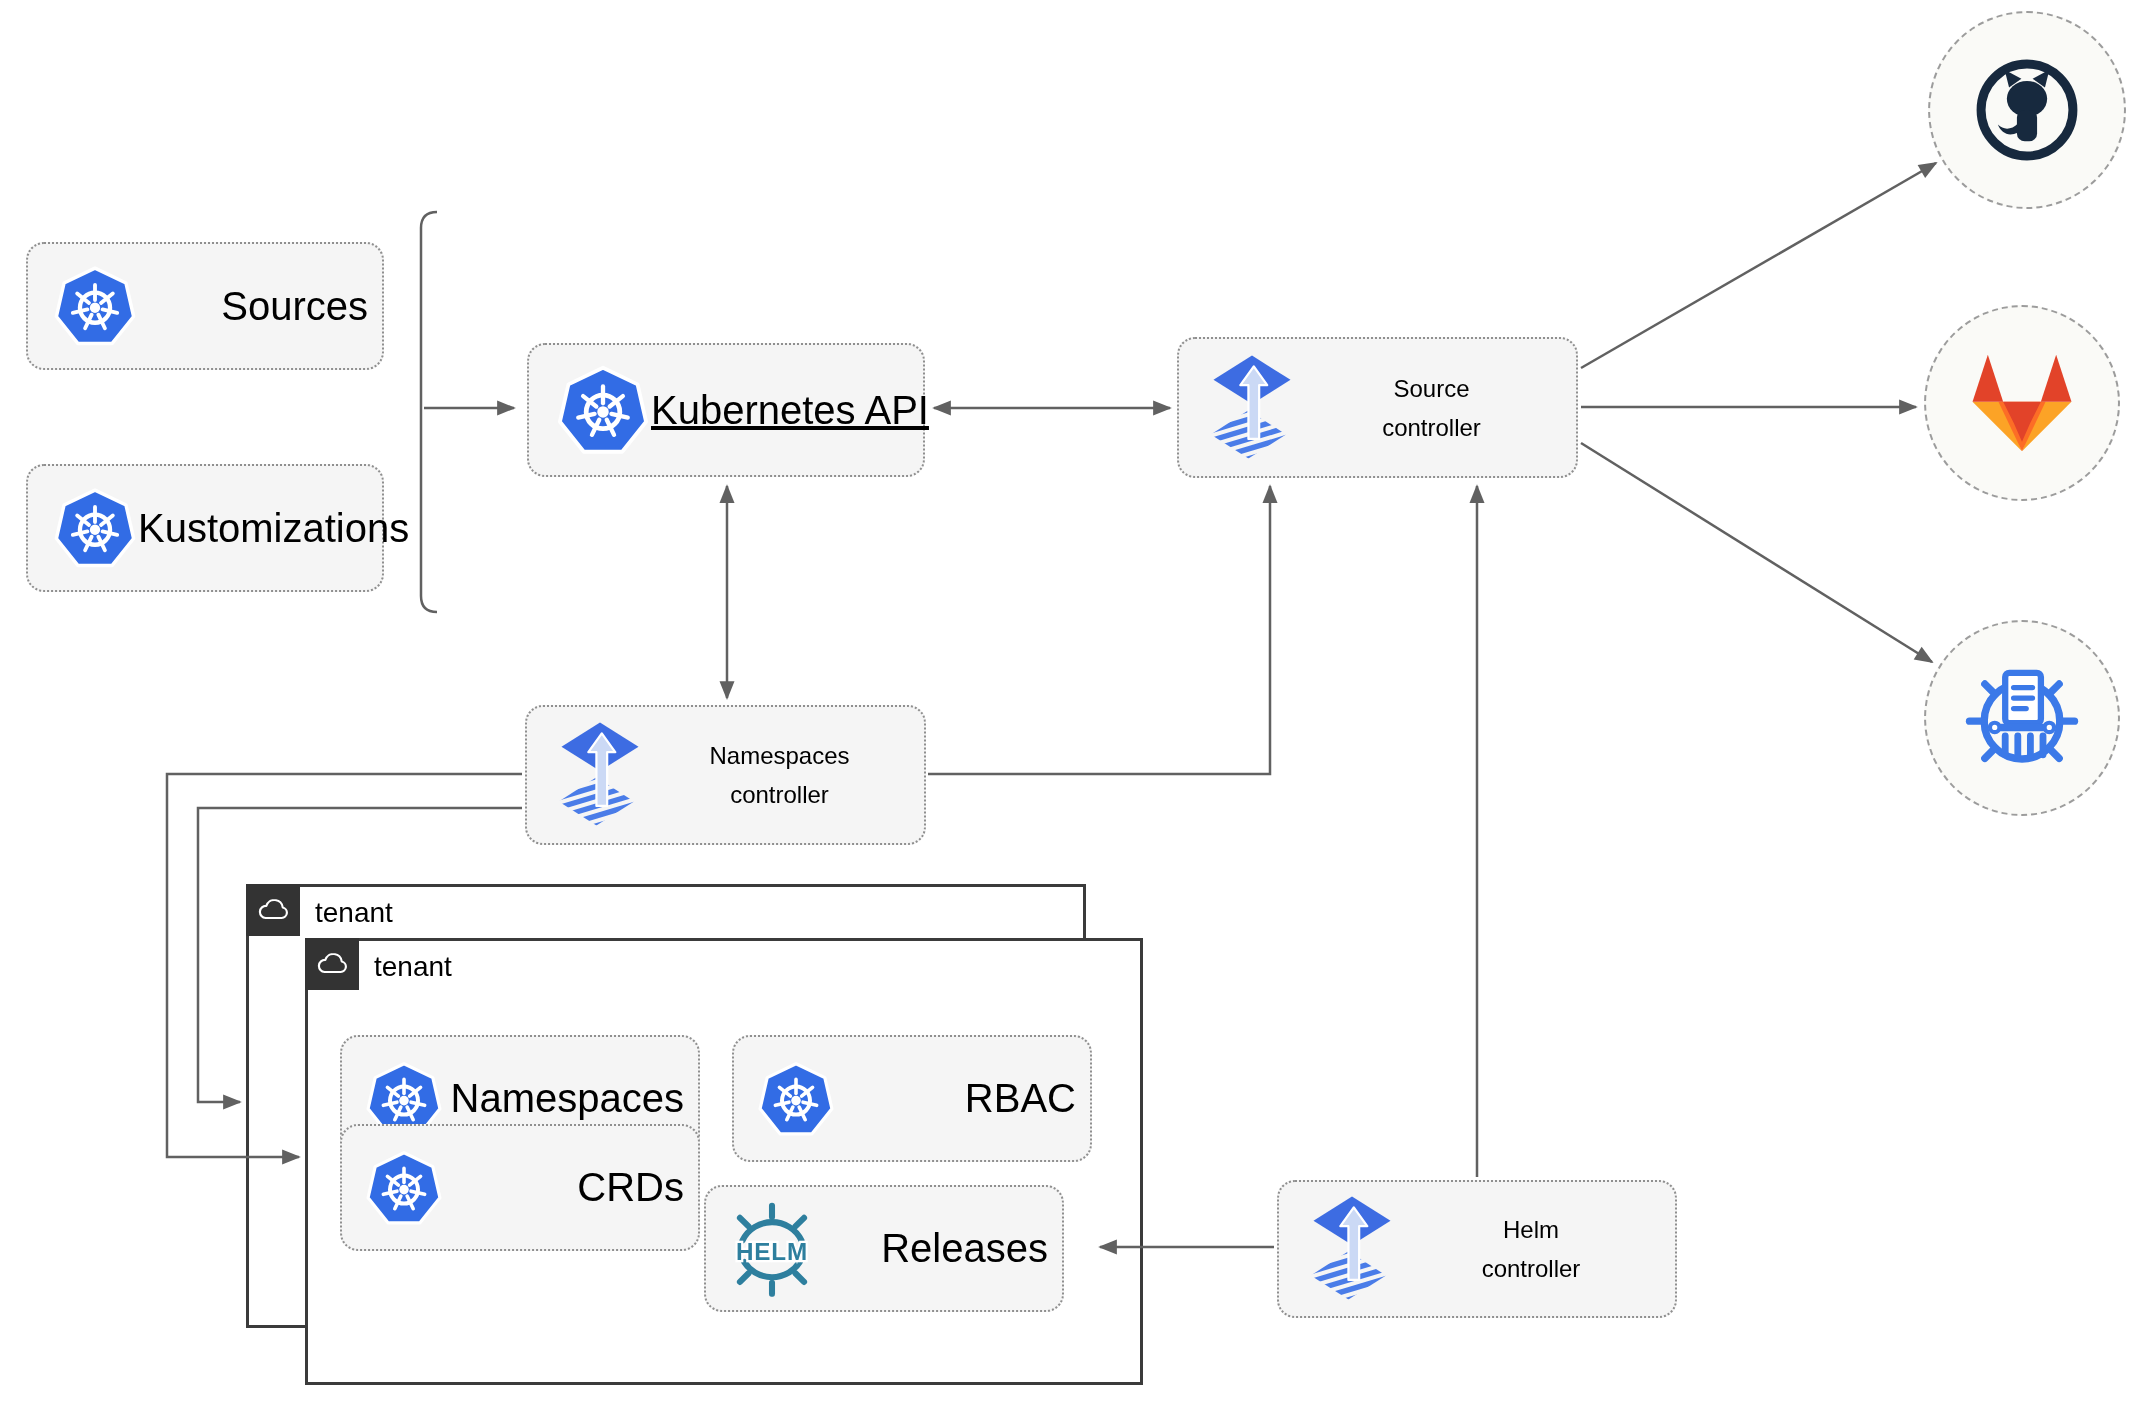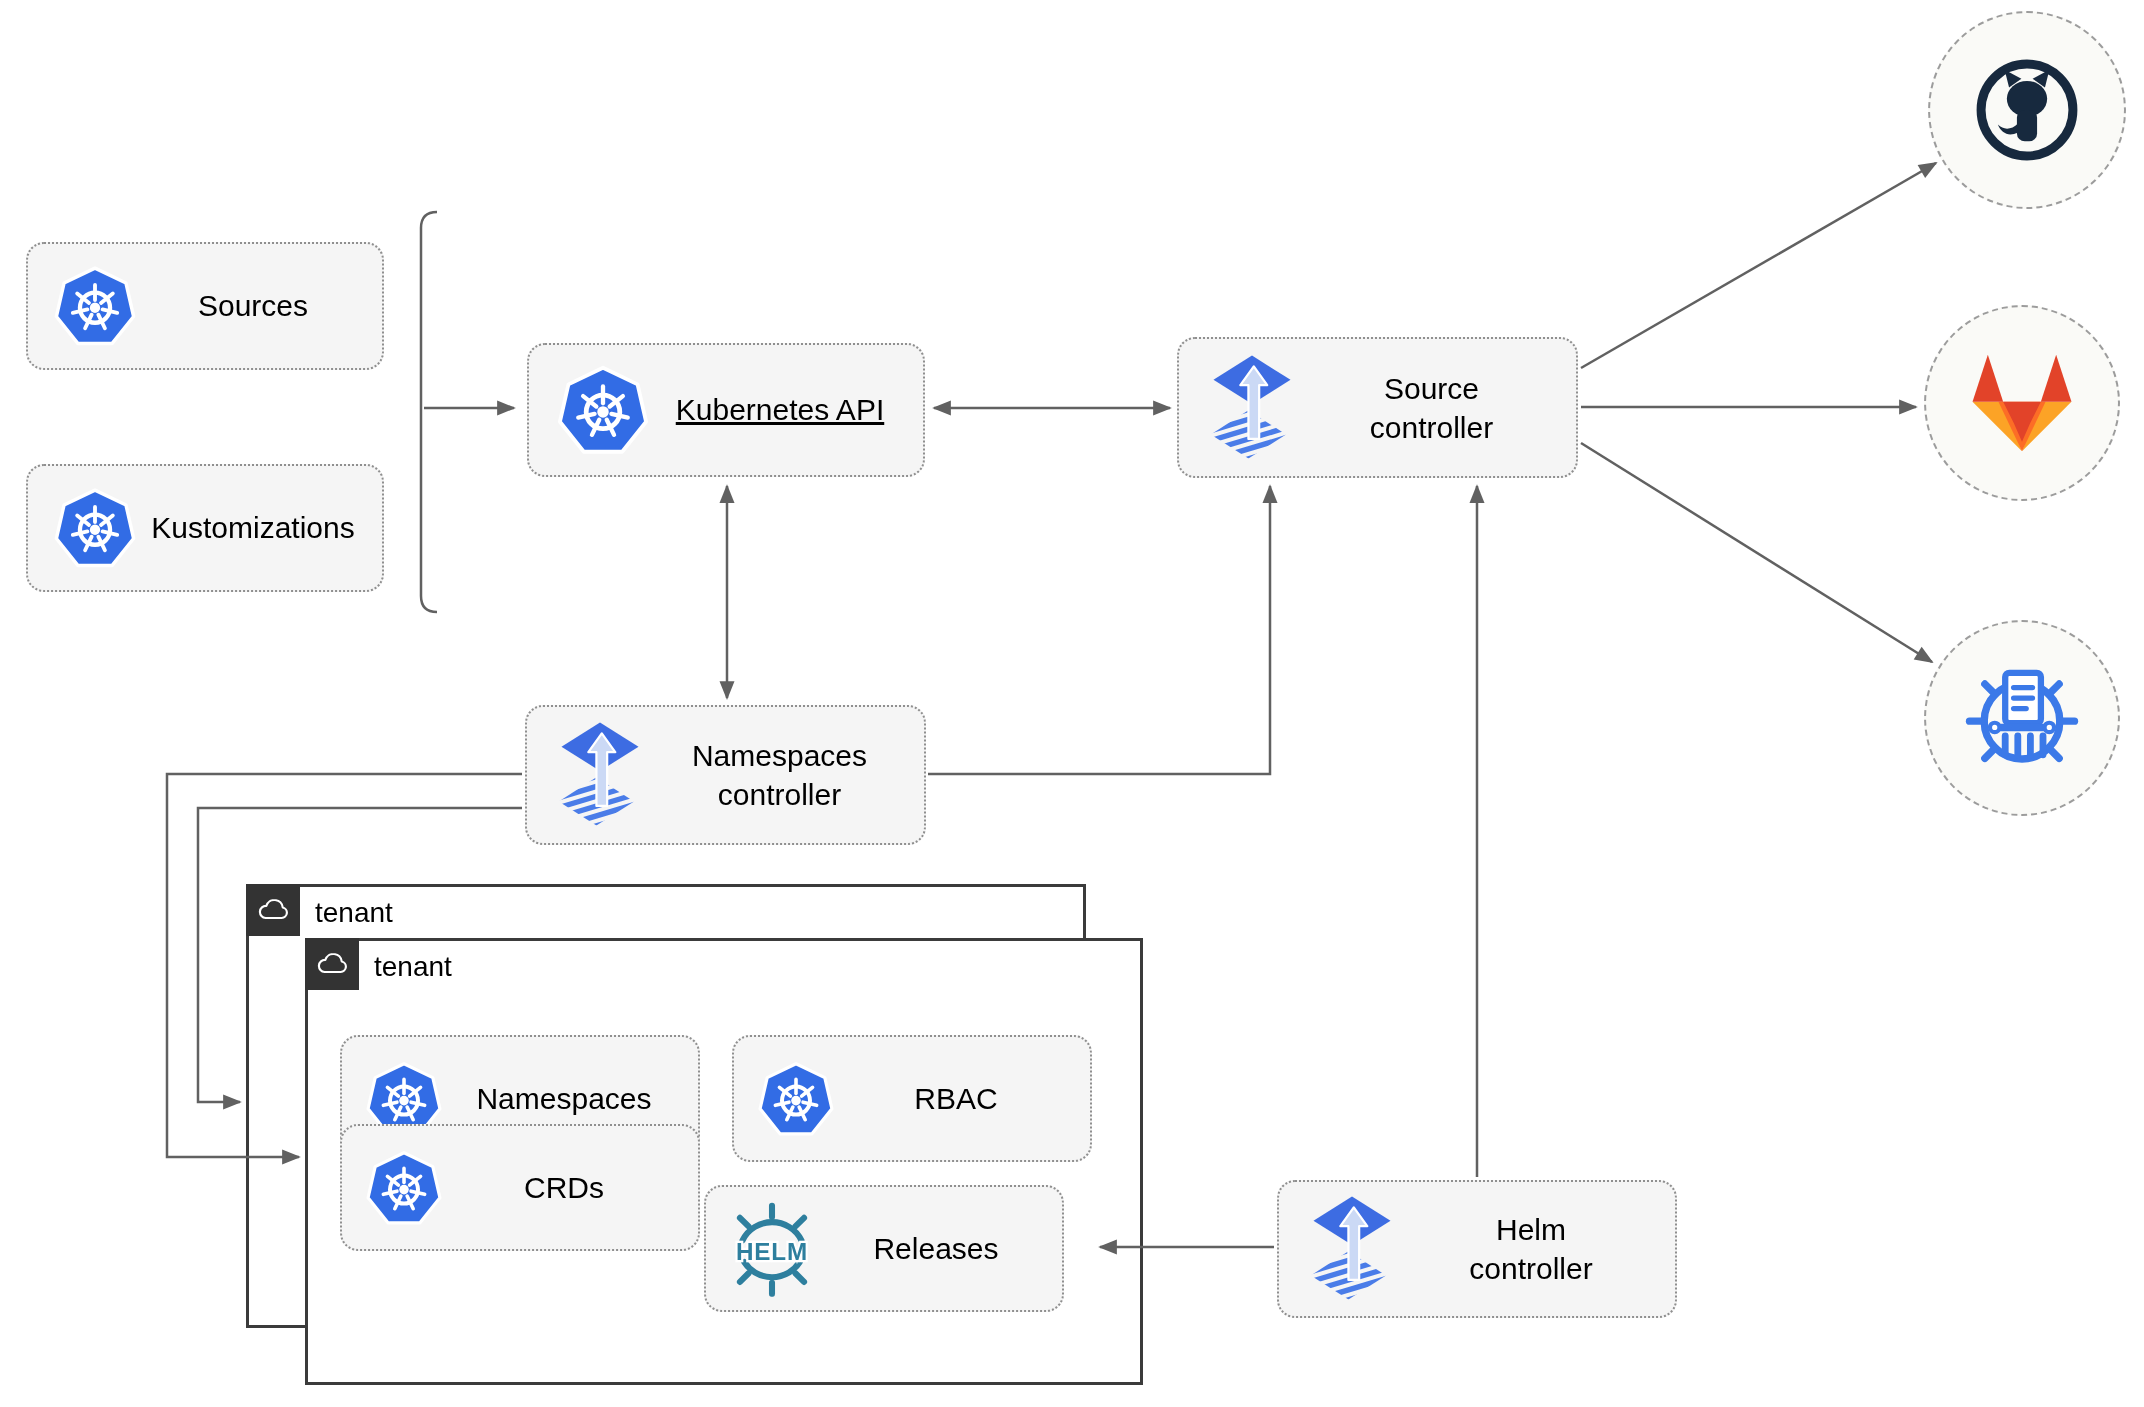--- a/index.html
+++ b/index.html
@@ -30,32 +30,32 @@
     border:2px dotted var(--node-border);
     border-radius:18px;
     display:flex;
     align-items:center;
     box-sizing:border-box;
     z-index:4;
   }
   .node .icon{flex:0 0 auto;}
   .node .label{
     flex:1 1 auto;
-    text-align:center;
-    font-size:30px;
+    text-align:right;
+    font-size:40px;
     color:#000;
     padding-right:14px;
     white-space:nowrap;
   }
   .label2{
     flex:1 1 auto;
     display:flex;
     flex-direction:column;
     align-items:center;
-    font-size:30px;
+    font-size:24px;
     color:#000;
     line-height:39px;
     padding-right:10px;
   }
 
   .tenant{
     position:absolute;
     background:#ffffff;
     border:3px solid var(--tenant-border);
     box-sizing:border-box;

